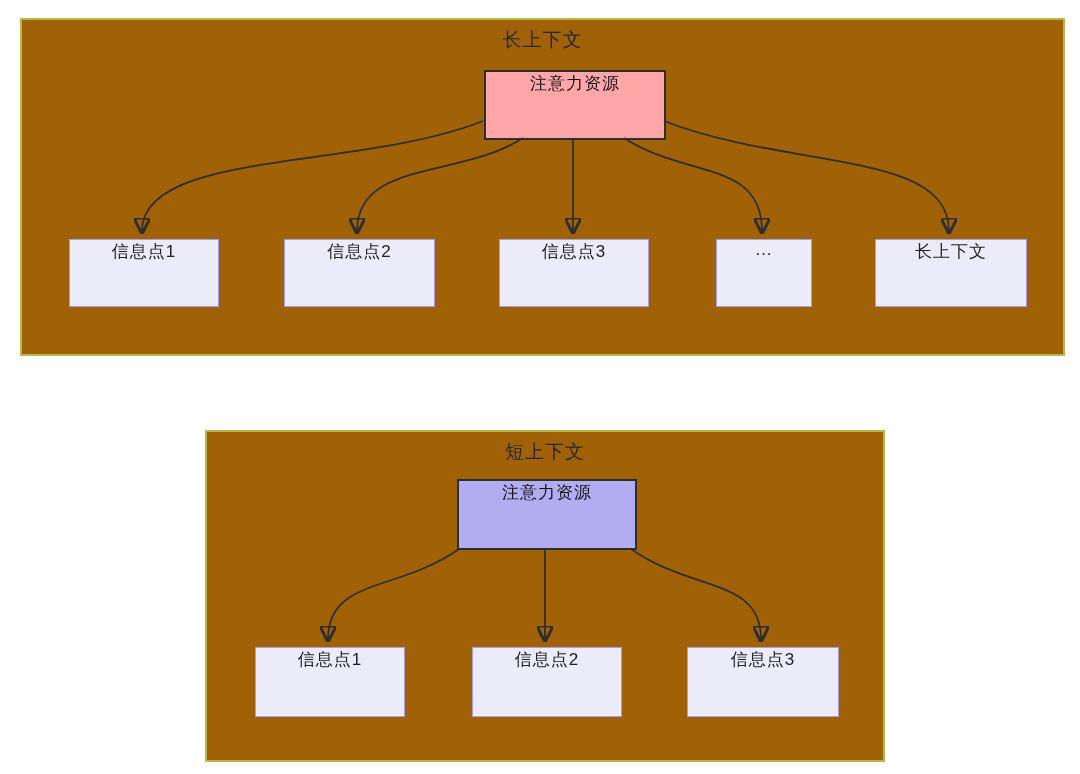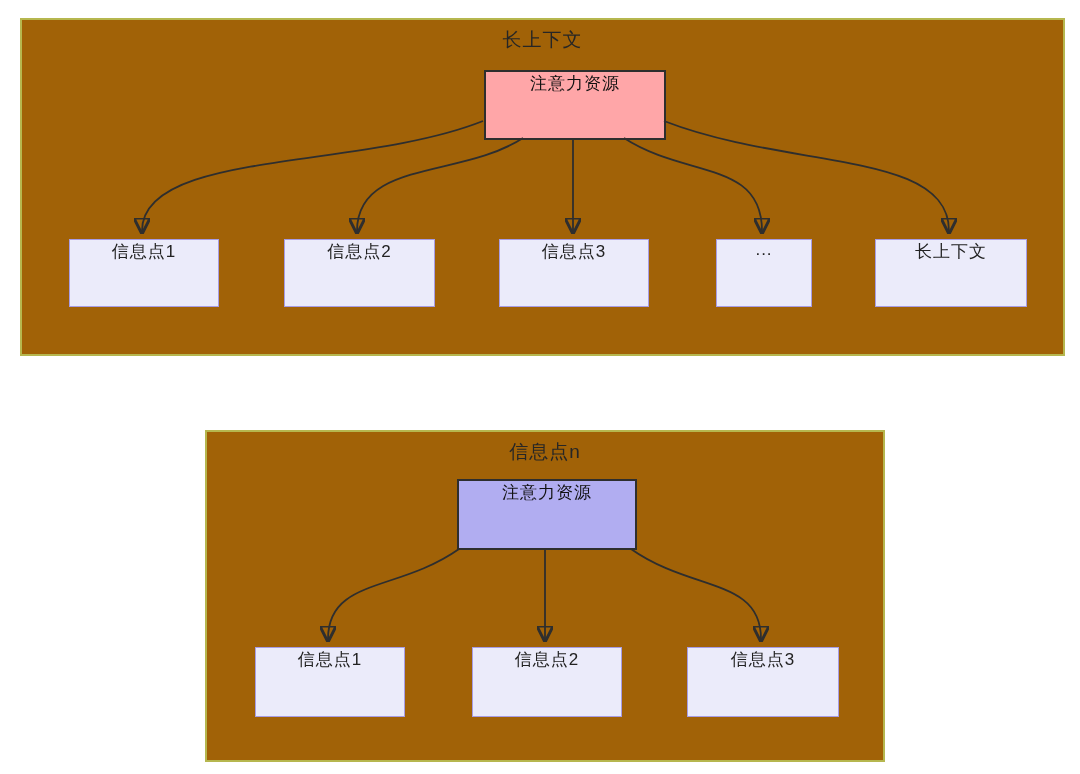--- a/index.html
+++ b/index.html
@@ -65,21 +65,21 @@
     </div>
     <div class="node info t4">
       <span>...</span>
     </div>
     <div class="node info t5">
       <span>长上下文</span>
     </div>
   </section>
 
   <section class="group short">
-    <div class="group-title">信息点n</div>
+    <div class="group-title">短上下文</div>
 
     <div class="node source purple">
       <span>注意力资源</span>
     </div>
 
     <div class="node info b1">
       <span>信息点1</span>
     </div>
     <div class="node info b2">
       <span>信息点2</span>

